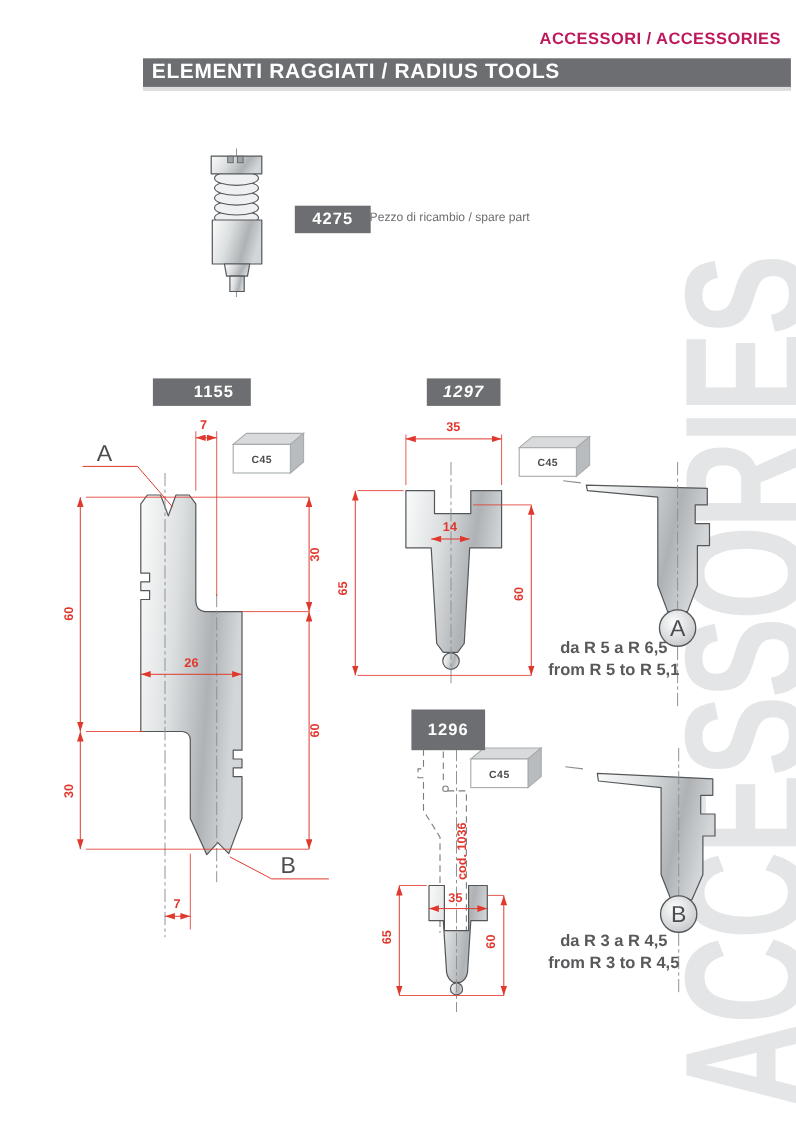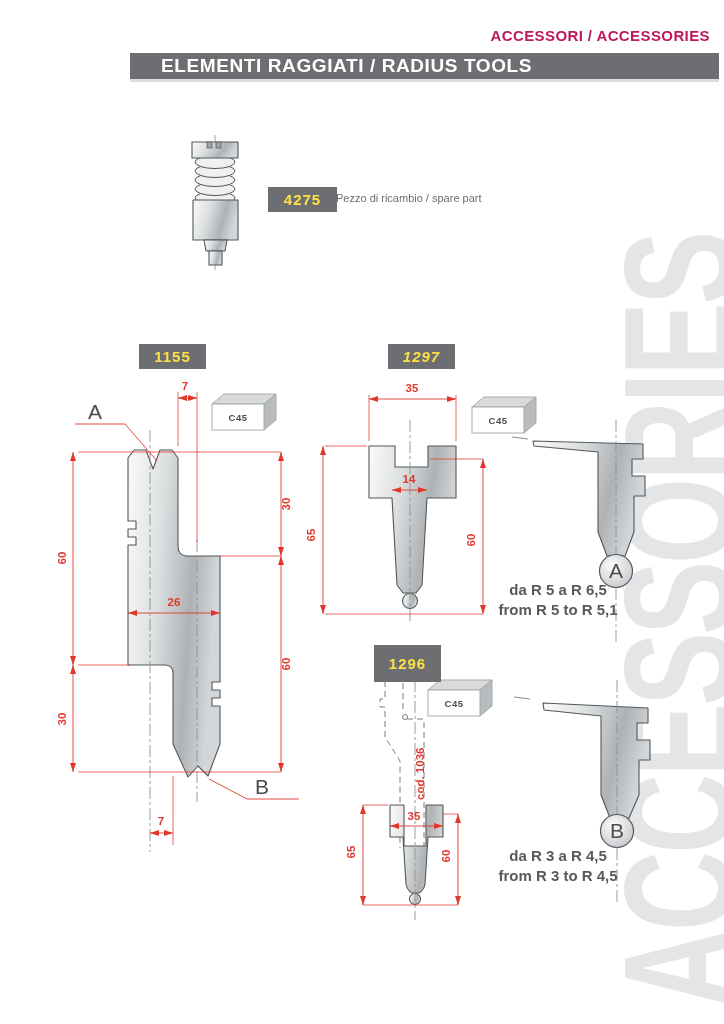--- a/index.html
+++ b/index.html
@@ -8,26 +8,26 @@
   
   .watermark{position:absolute;left:600px;top:1008px;transform-origin:0 0;
              transform:rotate(-90deg) scaleX(0.70);
              font-weight:bold;font-size:158px;letter-spacing:-4px;color:#e4e5e6;
              white-space:nowrap;z-index:0;line-height:1;}
   
   .hdr-label{position:absolute;top:27px;right:14px;font-size:15px;font-weight:bold;
              color:#be185d;letter-spacing:0.4px;z-index:3;}
   .title-bar{position:absolute;left:130px;top:53px;width:589px;height:26px;background:#6d6e71;
              border-bottom:3px solid #dcddde;display:flex;align-items:center;z-index:3;}
-  .title-bar span{color:#ffffff;font-weight:bold;font-size:19px;letter-spacing:0.6px;padding-left:31px;}
-  
-  .badge{position:absolute;background:#6d6e71;color:#fde047;font-weight:bold;font-size:15px;
+  .title-bar span{color:#ffffff;font-weight:bold;font-size:19px;letter-spacing:0.6px;padding-left:8px;}
+  
+  .badge{position:absolute;background:#6d6e71;color:#ffffff;font-weight:bold;font-size:15px;
          letter-spacing:1px;display:flex;align-items:center;justify-content:center;z-index:3;}
   #b4275{left:268px;top:187px;width:69px;height:25px;}
-  #b1155{left:139px;top:344px;width:67px;height:25px;}
+  #b1155{left:139px;top:344px;width:67px;height:25px;padding-left:22px;}
   #b1297{left:388px;top:344px;width:67px;height:25px;font-style:italic;}
   #b1296{left:374px;top:645px;width:67px;height:37px;}
   .spare-caption{position:absolute;left:336px;top:192px;font-size:11px;color:#6d6e71;z-index:3;}
   .variant-caption{position:absolute;width:170px;text-align:center;z-index:3;
                    font-size:15px;font-weight:bold;color:#58595b;line-height:20px;}
   #capA{left:473px;top:580px;}
   #capB{left:473px;top:846px;}
   
   #draw{position:absolute;left:0;top:0;z-index:1;}
   .tool{fill:url(#gmet);stroke:#54575a;stroke-width:1.1;stroke-linejoin:round;}

